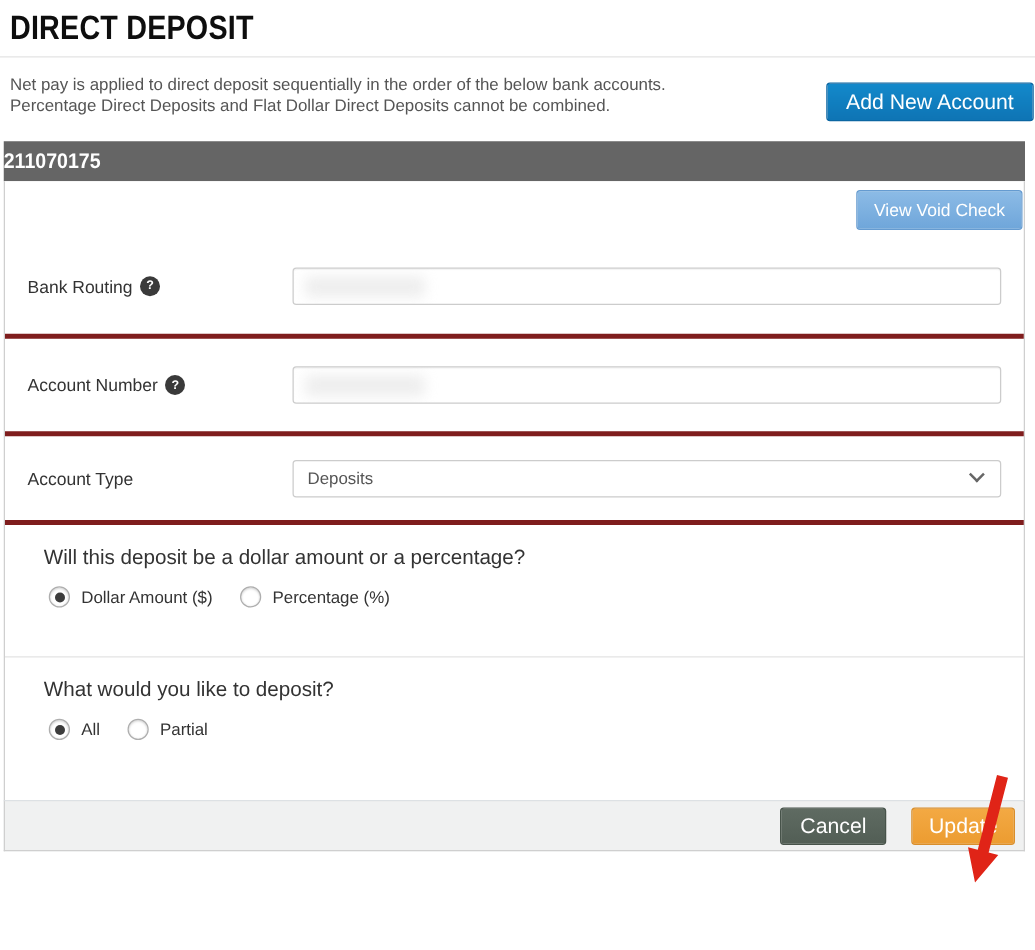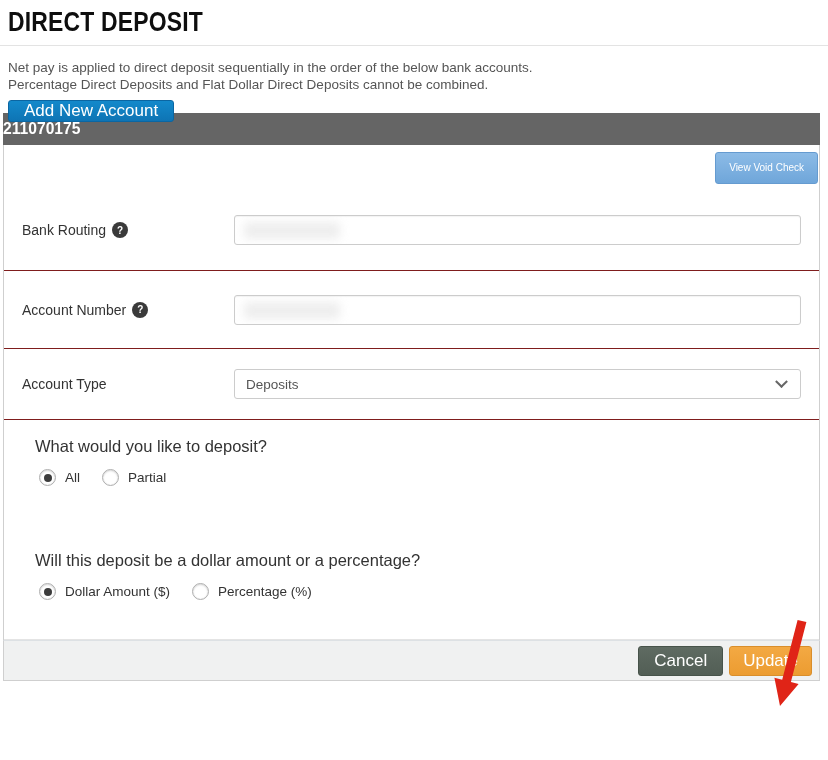--- a/index.html
+++ b/index.html
@@ -29,21 +29,20 @@
     margin-top: 7px;
   }
 
   
   .intro-row {
     display: flex;
     justify-content: space-between;
     align-items: flex-start;
     padding: 14px 1px 0 8px;
     height: 60px;
-    flex-direction: column;
   }
   .intro-text { font-size: 13.5px; color: #555; line-height: 1.25; }
   .btn {
     display: inline-flex;
     align-items: center;
     justify-content: center;
     border-radius: 3px;
     color: #fff;
     font-size: 17px;
     cursor: pointer;
@@ -84,28 +83,28 @@
     display: flex;
     justify-content: flex-end;
     align-items: center;
     padding-right: 1px;
   }
   .btn-void {
     height: 32px;
     padding: 0 13px;
     background: linear-gradient(#8cbbe6, #6fa6da);
     border: 1px solid #659bd0;
-    font-size: 10px;
+    font-size: 14px;
   }
 
   .field-row {
     display: flex;
     align-items: center;
     padding: 0 18px;
-    border-bottom: 1px solid #7f1d1d;
+    border-bottom: 4px solid #7f1d1d;
   }
   .row-1 { height: 81px; }
   .row-2 { height: 79px; }
   .row-3 { height: 78px; }
   .row-4 { height: 71px; }
   .field-label {
     width: 212px;
     flex: none;
     font-size: 14px;
     color: #333;
@@ -206,21 +205,21 @@
   }
 
   .panel-footer {
     height: 41px;
     background: #f0f1f1;
     border: 1px solid #cfcfcf;
     border-top: 1px solid #dde1e4;
     display: flex;
     justify-content: flex-end;
     align-items: center;
-    gap: 6px;
+    gap: 20px;
     padding: 0 7px;
   }
   .btn-cancel {
     height: 30px;
     padding: 0 15px;
     background: linear-gradient(#5f6b62, #525e55);
     border: 1px solid #47534a;
   }
   .btn-update {
     height: 30px;
@@ -290,51 +289,51 @@
 
     <div class="field-row row-4">
       <div class="field-label">
         <span>Account Type</span>
       </div>
       <div class="field-control">
         <div class="fake-select">
           <span>Deposits</span>
           <span class="chevron"></span>
         </div>
+      </div>
+    </div>
+
+    <div class="question-block qb-1">
+      <div class="question-text">Will this deposit be a dollar amount or a percentage?</div>
+      <div class="radio-group">
+        <label class="radio-option">
+          <span class="radio checked"></span>
+          <span>Dollar Amount ($)</span>
+        </label>
+        <label class="radio-option">
+          <span class="radio"></span>
+          <span>Percentage (%)</span>
+        </label>
       </div>
     </div>
 
     <div class="question-block qb-2">
       <div class="question-text">What would you like to deposit?</div>
       <div class="radio-group">
         <label class="radio-option">
           <span class="radio checked"></span>
           <span>All</span>
         </label>
         <label class="radio-option">
           <span class="radio"></span>
           <span>Partial</span>
         </label>
       </div>
     </div>
 
-    <div class="question-block qb-1">
-      <div class="question-text">Will this deposit be a dollar amount or a percentage?</div>
-      <div class="radio-group">
-        <label class="radio-option">
-          <span class="radio checked"></span>
-          <span>Dollar Amount ($)</span>
-        </label>
-        <label class="radio-option">
-          <span class="radio"></span>
-          <span>Percentage (%)</span>
-        </label>
-      </div>
-    </div>
-
   </div>
 
   <div class="panel-footer">
     <button class="btn btn-cancel">Cancel</button>
     <button class="btn btn-update">Update</button>
   </div>
 </div>
 
 <svg class="annotation-arrow" viewBox="0 0 64 104" xmlns="http://www.w3.org/2000/svg">
   <polygon points="47.6,8.9 56.4,11.1 40.9,71.0 48.6,73.0 30,95 24.4,66.7 32.2,68.7" fill="#e02417"></polygon>

